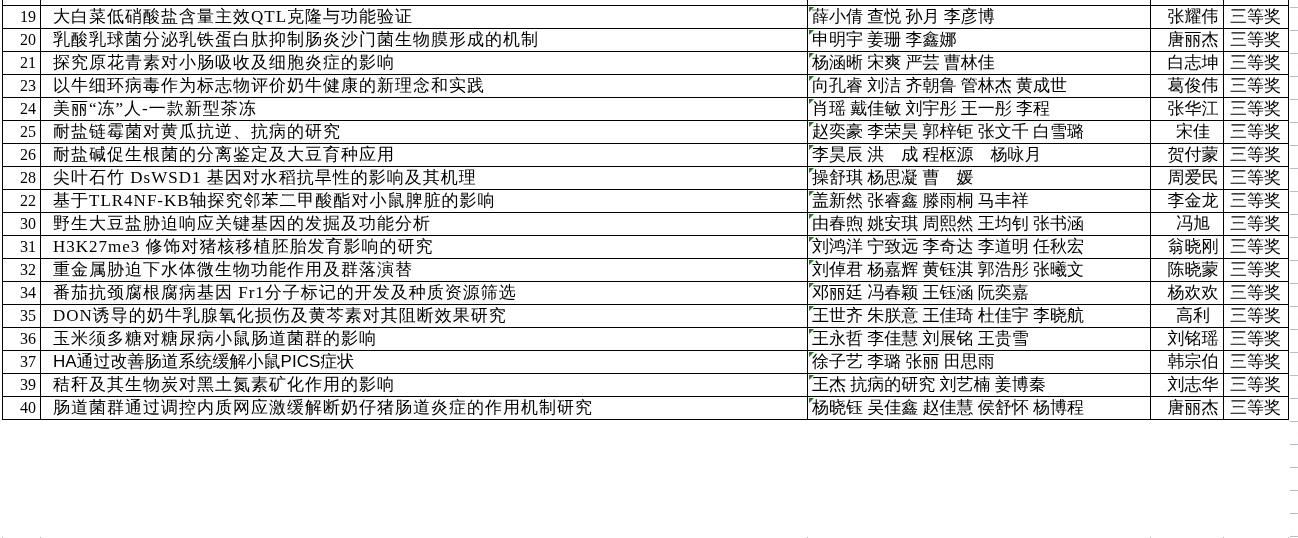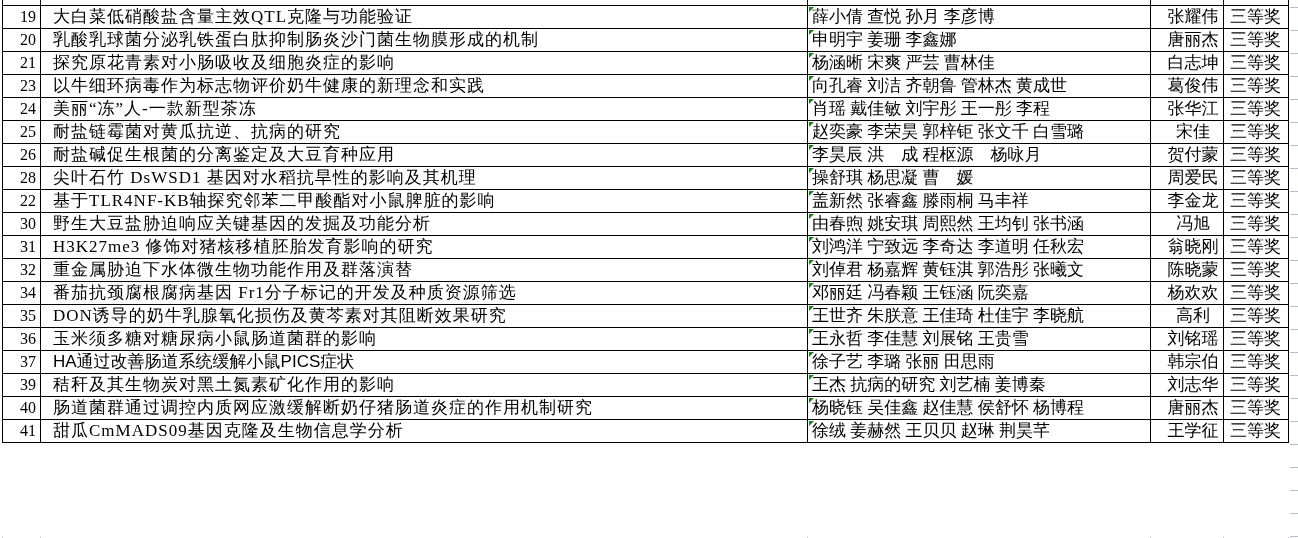--- a/index.html
+++ b/index.html
@@ -387,36 +387,18 @@
       <span class="flag"></span>
       <span>杨晓钰 吴佳鑫 赵佳慧 侯舒怀 杨博程</span>
     </td>
     <td class="advisor">
       <span>唐丽杰</span>
     </td>
     <td class="award">
       <span>三等奖</span>
     </td>
   </tr>
-        <tr>
-    <td class="num">
-      <span>41</span>
-    </td>
-    <td class="title">
-      <span>甜瓜CmMADS09基因克隆及生物信息学分析</span>
-    </td>
-    <td class="members">
-      <span class="flag"></span>
-      <span>徐绒 姜赫然 王贝贝 赵琳 荆昊芊</span>
-    </td>
-    <td class="advisor">
-      <span>王学征</span>
-    </td>
-    <td class="award">
-      <span>三等奖</span>
-    </td>
-  </tr>
       </tbody>
   </table>
 </div>
 
 <div class="right-strip"></div>
 <div class="bottom-strip"></div>
 
 </body></html>

